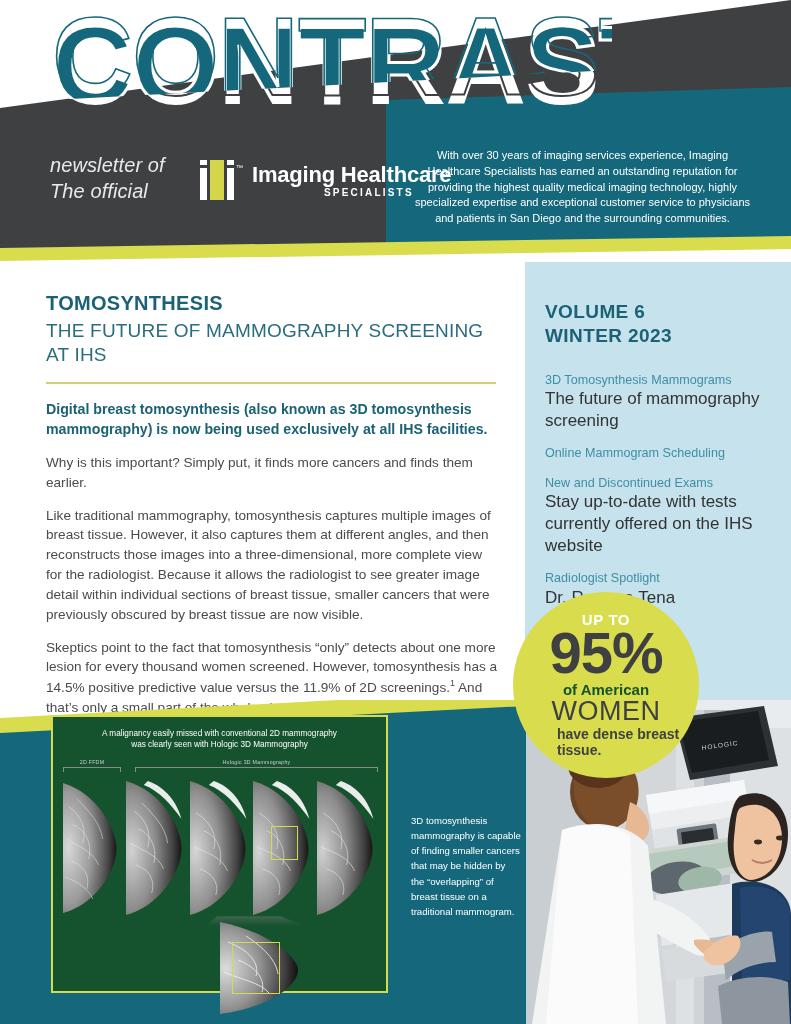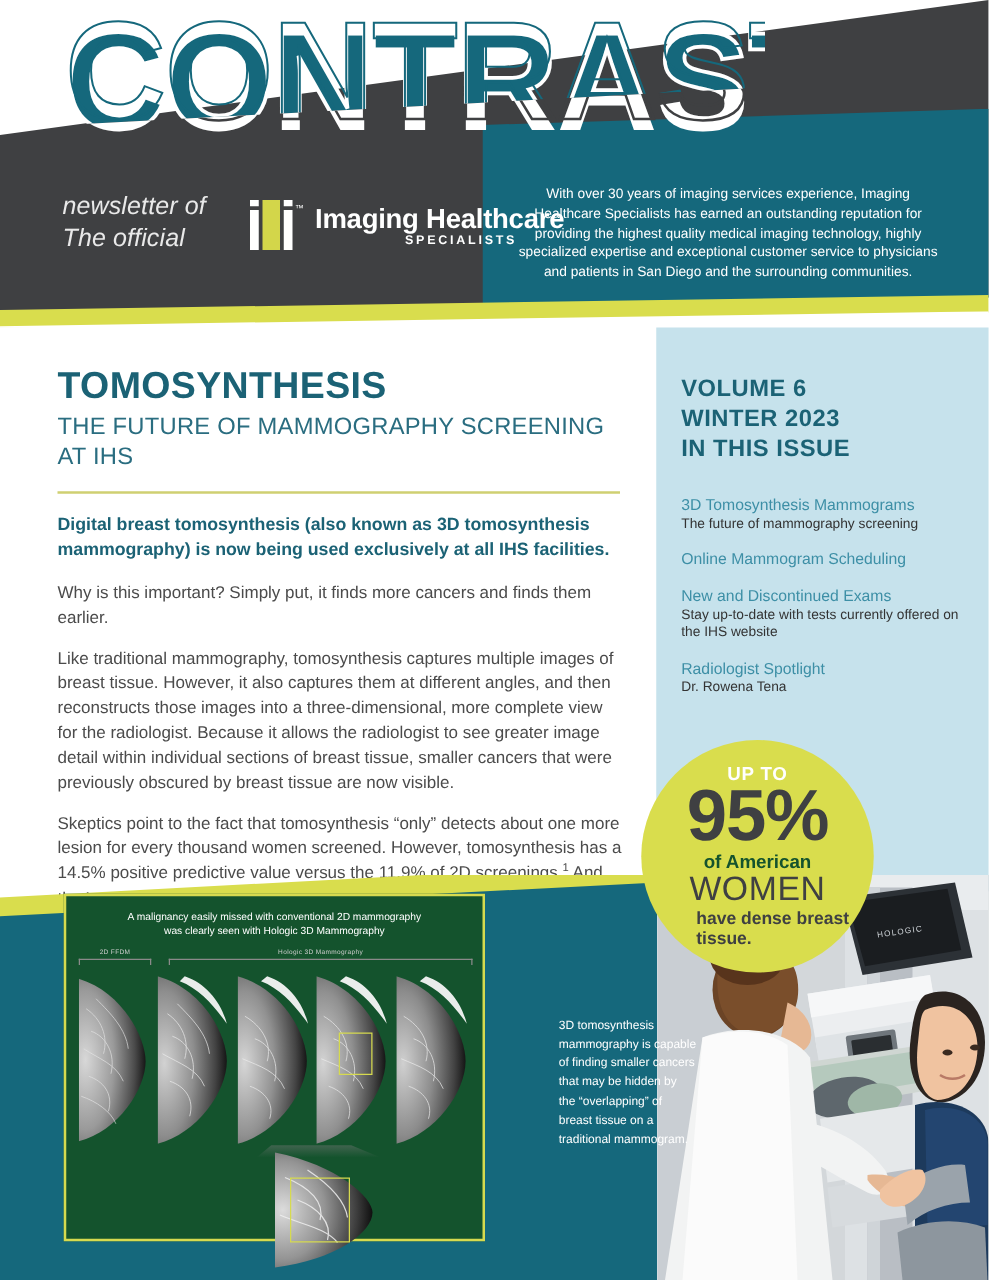--- a/index.html
+++ b/index.html
@@ -64,42 +64,42 @@
     font-size:10px; font-weight:bold; letter-spacing:2.2px; white-space:nowrap;
   }
 
   .hdr-blurb {
     position:absolute; left:410px; top:148px; width:345px;
     color:#ffffff; font-size:11px; line-height:1.44; text-align:center;
   }
 
   
   #article { position:absolute; left:46px; top:292px; width:455px; }
-  .art-title { color:#1b6275; font-size:30px; font-weight:bold; letter-spacing:0.3px; }
+  .art-title { color:#1b6275; font-size:20px; font-weight:bold; letter-spacing:0.3px; }
   .art-sub { color:#2a6d80; font-size:19px; line-height:1.24; margin-top:4px; letter-spacing:0.2px; }
   .art-rule { height:2px; background:#cfd071; margin:16px 0 16px 0; width:450px; }
   .art-lead { color:#1b6275; font-size:14.2px; font-weight:bold; line-height:1.4; margin-bottom:13px; }
   .art-p { color:#4b4b4b; font-size:13.6px; line-height:1.46; margin-bottom:13px; }
   .art-p sup { font-size:9px; vertical-align:super; }
   .art-cont {
     color:#2a6d80; font-size:14px; font-style:italic; text-align:right;
     width:450px; margin-top:18px;
   }
 
   
   #sidebar {
     position:absolute; left:525px; top:262px; width:266px; height:451px;
     background:#c6e2ec;
   }
   .sb-inner { padding:38px 24px 0 20px; }
   .sb-head { color:#1b6275; font-size:19px; font-weight:bold; line-height:1.26; letter-spacing:0.4px; }
   .sb-list { margin-top:24px; }
   .sb-item { margin-bottom:13px; }
   .sb-item-t { color:#3d8fa6; font-size:12.6px; line-height:1.3; }
-  .sb-item-d { color:#333; font-size:11px; line-height:1.3; }
+  .sb-item-d { color:#333; font-size:17px; line-height:1.3; }
 
   
   #badge {
     position:absolute; left:513px; top:592px; width:186px; height:186px;
     border-radius:50%; background:#d9dd4d; z-index:6;
     display:flex; flex-direction:column; align-items:center; justify-content:center;
     text-align:left;
   }
   .bg-upto   { color:#ffffff; font-size:15px; font-weight:bold; letter-spacing:0.6px; }
   .bg-pct    { color:#3f4042; font-size:58px; font-weight:bold; line-height:0.92; letter-spacing:-1px; margin-top:-2px; }
@@ -142,21 +142,21 @@
   .fig-zoomwrap { position:relative; margin-top:3px; height:95px; }
   .fig-zoom { position:absolute; left:167px; top:0; width:85px; height:95px; overflow:hidden; }
   .fig-cone {
     position:absolute; left:152px; top:-4px; width:112px; height:10px;
     background:linear-gradient(to bottom, rgba(120,120,120,0.45), rgba(40,40,40,0));
     clip-path: polygon(12px 0, 76px 0, 100px 10px, 0 10px);
   }
 
   .bot-caption {
     position:absolute; left:411px; top:113px; width:110px;
-    color:#ffffff; font-size:9.6px; line-height:1.58; z-index:4;margin-left:36px;
+    color:#ffffff; font-size:9.6px; line-height:1.58; z-index:4;
   }
 
   
   #photo {
     position:absolute; left:526px; top:0; width:265px; height:324px;
     overflow:hidden; background:#c8cdd2;
   }
 </style>
 </head>
 <body>
@@ -221,21 +221,20 @@
   <div class="art-p">Like traditional mammography, tomosynthesis captures multiple images of breast tissue. However, it also captures them at different angles, and then reconstructs those images into a three-dimensional, more complete view for the radiologist. Because it allows the radiologist to see greater image detail within individual sections of breast tissue, smaller cancers that were previously obscured by breast tissue are now visible.</div>
   <div class="art-p"><span>Skeptics point to the fact that tomosynthesis “only” detects about one more lesion for every thousand women screened. However, tomosynthesis has a 14.5% positive predictive value versus the 11.9% of 2D screenings.</span><sup>1</sup><span> And that’s only a small part of the whole picture.</span></div>
   <div class="art-cont">Continued on next page »</div>
 </div>
 
 <div id="sidebar">
   <div class="sb-inner">
     <div class="sb-head">
       <div>VOLUME 6</div>
       <div>WINTER 2023</div>
-      <div>IN THIS ISSUE</div>
     </div>
     <div class="sb-list">
       <div class="sb-item">
         <div class="sb-item-t">3D Tomosynthesis Mammograms</div>
         <div class="sb-item-d">The future of mammography screening</div>
       </div>
       <div class="sb-item">
         <div class="sb-item-t">Online Mammogram Scheduling</div>
       </div>
       <div class="sb-item">

